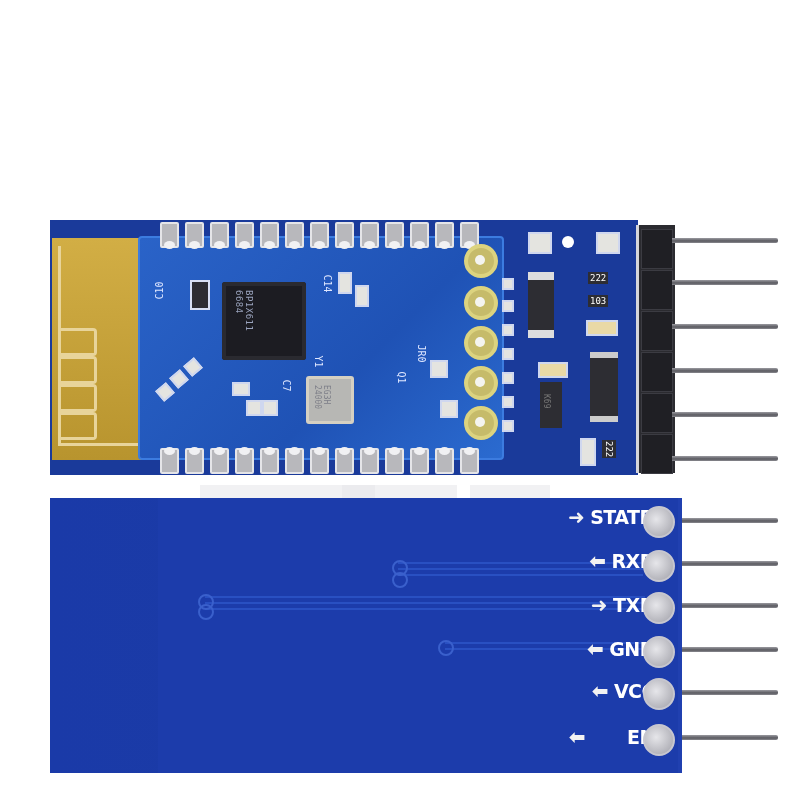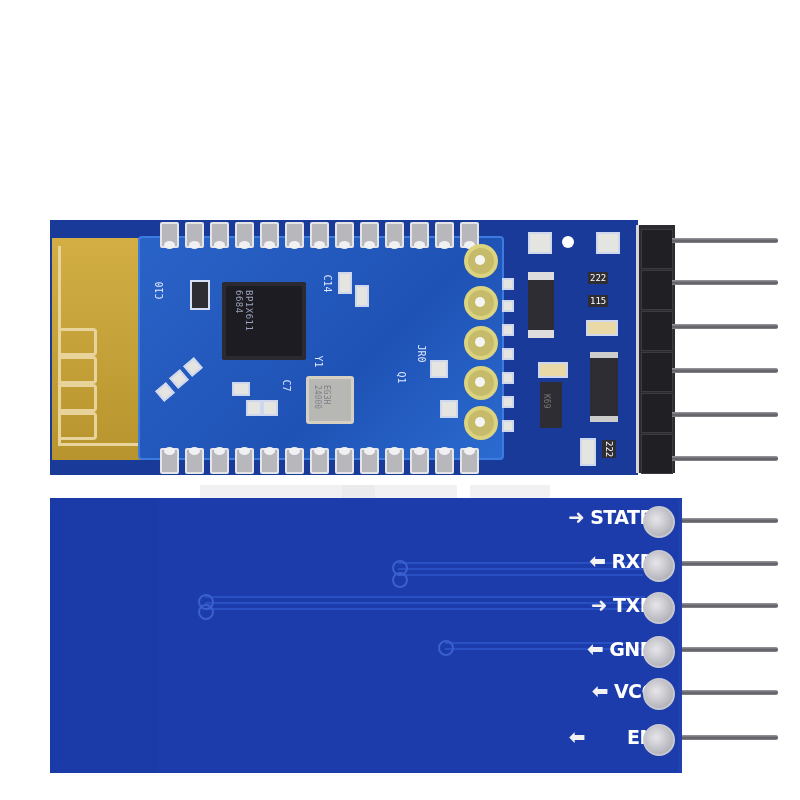--- a/index.html
+++ b/index.html
@@ -123,21 +123,21 @@
 <span class="silk" style="left:280px;top:380px;transform:rotate(90deg);">C7</span>
 <span class="silk" style="left:395px;top:372px;transform:rotate(90deg);">Q1</span>
 <span class="silk" style="left:412px;top:348px;transform:rotate(90deg);">JR0</span>
 
 <div class="smd" style="left:528px;top:232px;width:20px;height:18px;"></div>
 <div class="smd" style="left:596px;top:232px;width:20px;height:18px;"></div>
 <div class="abs" style="left:562px;top:236px;width:12px;height:12px;border-radius:50%;background:#fff;"></div>
 
 <div class="smd-dark" style="left:528px;top:272px;width:26px;height:50px;border-top:8px solid #ddd;border-bottom:8px solid #ddd;"></div>
 <div class="silk-r" style="left:588px;top:272px;">222</div>
-<div class="silk-r" style="left:588px;top:295px;">115</div>
+<div class="silk-r" style="left:588px;top:295px;">103</div>
 <div class="smd" style="left:586px;top:320px;width:28px;height:12px;background:#e9d9a6;"></div>
 <div class="smd" style="left:538px;top:362px;width:26px;height:12px;background:#e9d9a6;"></div>
 <div class="smd-dark" style="left:590px;top:352px;width:28px;height:58px;border-top:6px solid #ccc;border-bottom:6px solid #ccc;"></div>
 <div class="smd-dark" style="left:540px;top:382px;width:22px;height:46px;">
   <span class="abs" style="left:2px;top:12px;color:#777;font-size:8px;writing-mode:vertical-rl;font-family:'DejaVu Sans Mono',monospace;">K69</span>
 </div>
 <div class="smd" style="left:580px;top:438px;width:12px;height:24px;"></div>
 <div class="silk-r" style="left:602px;top:440px;writing-mode:vertical-rl;">222</div>
 
 <div>

